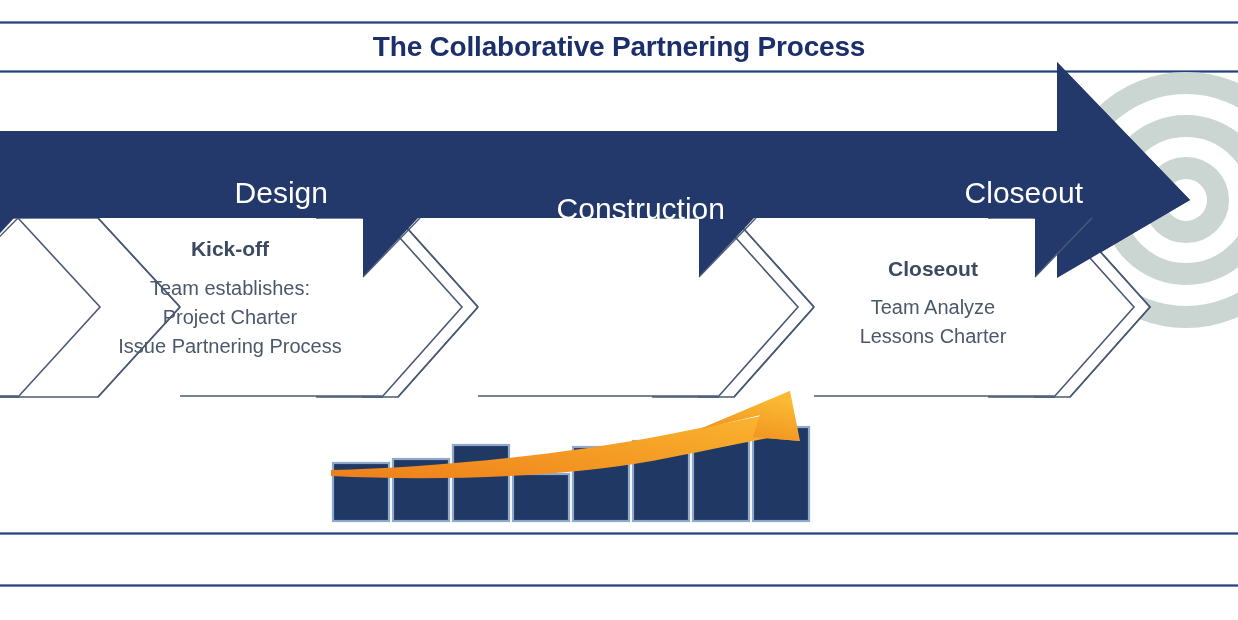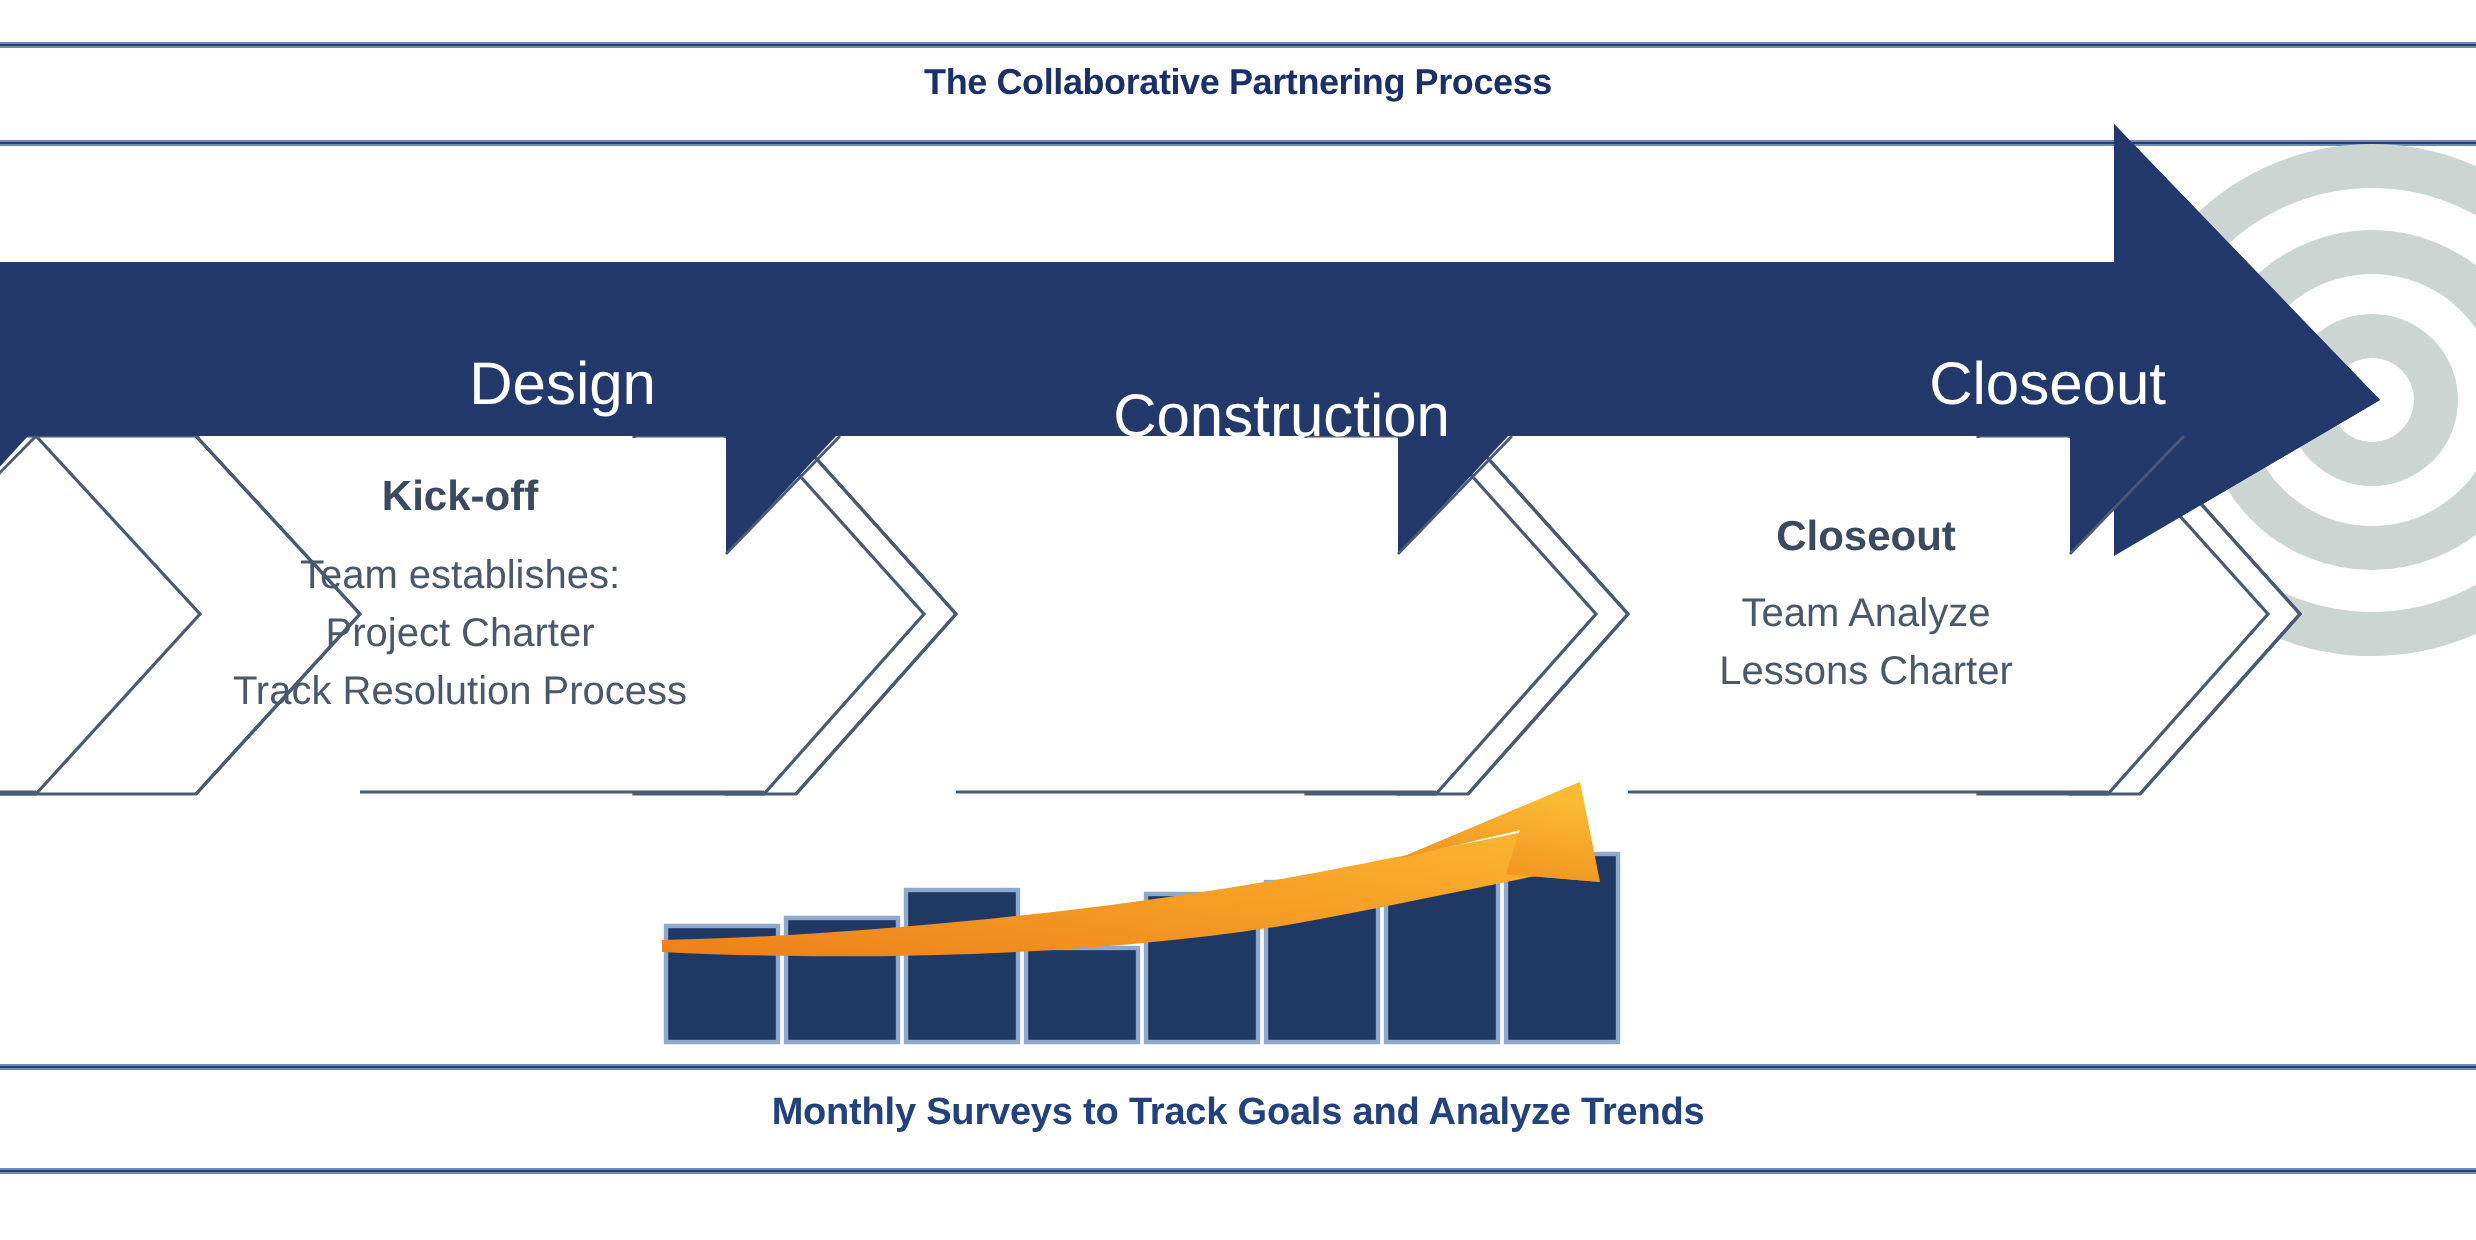--- a/index.html
+++ b/index.html
@@ -36,21 +36,21 @@
   #rule-top-2 { top: 70px; }
   #rule-bot-1 { top: 532px; }
   #rule-bot-2 { top: 584px; }
 
   #page-title {
     position: absolute;
     left: 0;
     top: 31px;
     width: 1238px;
     text-align: center;
-    font-size: 18px;
+    font-size: 28px;
     font-weight: bold;
     color: #1b2f6b;
     letter-spacing: -0.2px;
     white-space: nowrap;
   }
 
   #caption {
     position: absolute;
     left: 0;
     top: 546px;
@@ -97,21 +97,20 @@
 
 <div id="canvas">
 
   <div class="rule" id="rule-top-1"></div>
   <div class="rule" id="rule-top-2"></div>
   <div class="rule" id="rule-bot-1"></div>
   <div class="rule" id="rule-bot-2"></div>
 
   <div id="page-title">The Collaborative Partnering Process</div>
 
-  <div id="caption">Monthly Surveys to Track Goals and Analyze Trends</div>
 
   <svg width="1238" height="620" style="position:absolute;left:0;top:0;" viewBox="0 0 1238 620">
 
     <defs>
       <linearGradient id="orangeGrad" x1="0" y1="1" x2="1" y2="0">
         <stop offset="0%" stop-color="#ED7F1B"></stop>
         <stop offset="45%" stop-color="#F49A24"></stop>
         <stop offset="100%" stop-color="#FBB731"></stop>
       </linearGradient>
       <linearGradient id="orangeGradHead" x1="0" y1="1" x2="0.4" y2="0">
@@ -228,21 +227,21 @@
 
   <div class="phase-label" style="left:158px; width:170px;">Design</div>
   <div class="phase-label" style="left:490px; width:235px;margin-top:16px;">Construction</div>
   <div class="phase-label" style="left:858px; width:225px;">Closeout</div>
 
   <div class="stage-block" style="left:100px; top:236px; width:260px;">
     <div class="stage-head">Kick-off</div>
     <div style="height:12px"></div>
     <div class="stage-line">Team establishes:</div>
     <div class="stage-line">Project Charter</div>
-    <div class="stage-line">Track Resolution Process</div>
+    <div class="stage-line">Issue Partnering Process</div>
   </div>
 
 
   <div class="stage-block" style="left:817px; top:256px; width:232px;">
     <div class="stage-head">Closeout</div>
     <div style="height:11px"></div>
     <div class="stage-line">Team Analyze</div>
     <div class="stage-line">Lessons Charter</div>
   </div>
 

